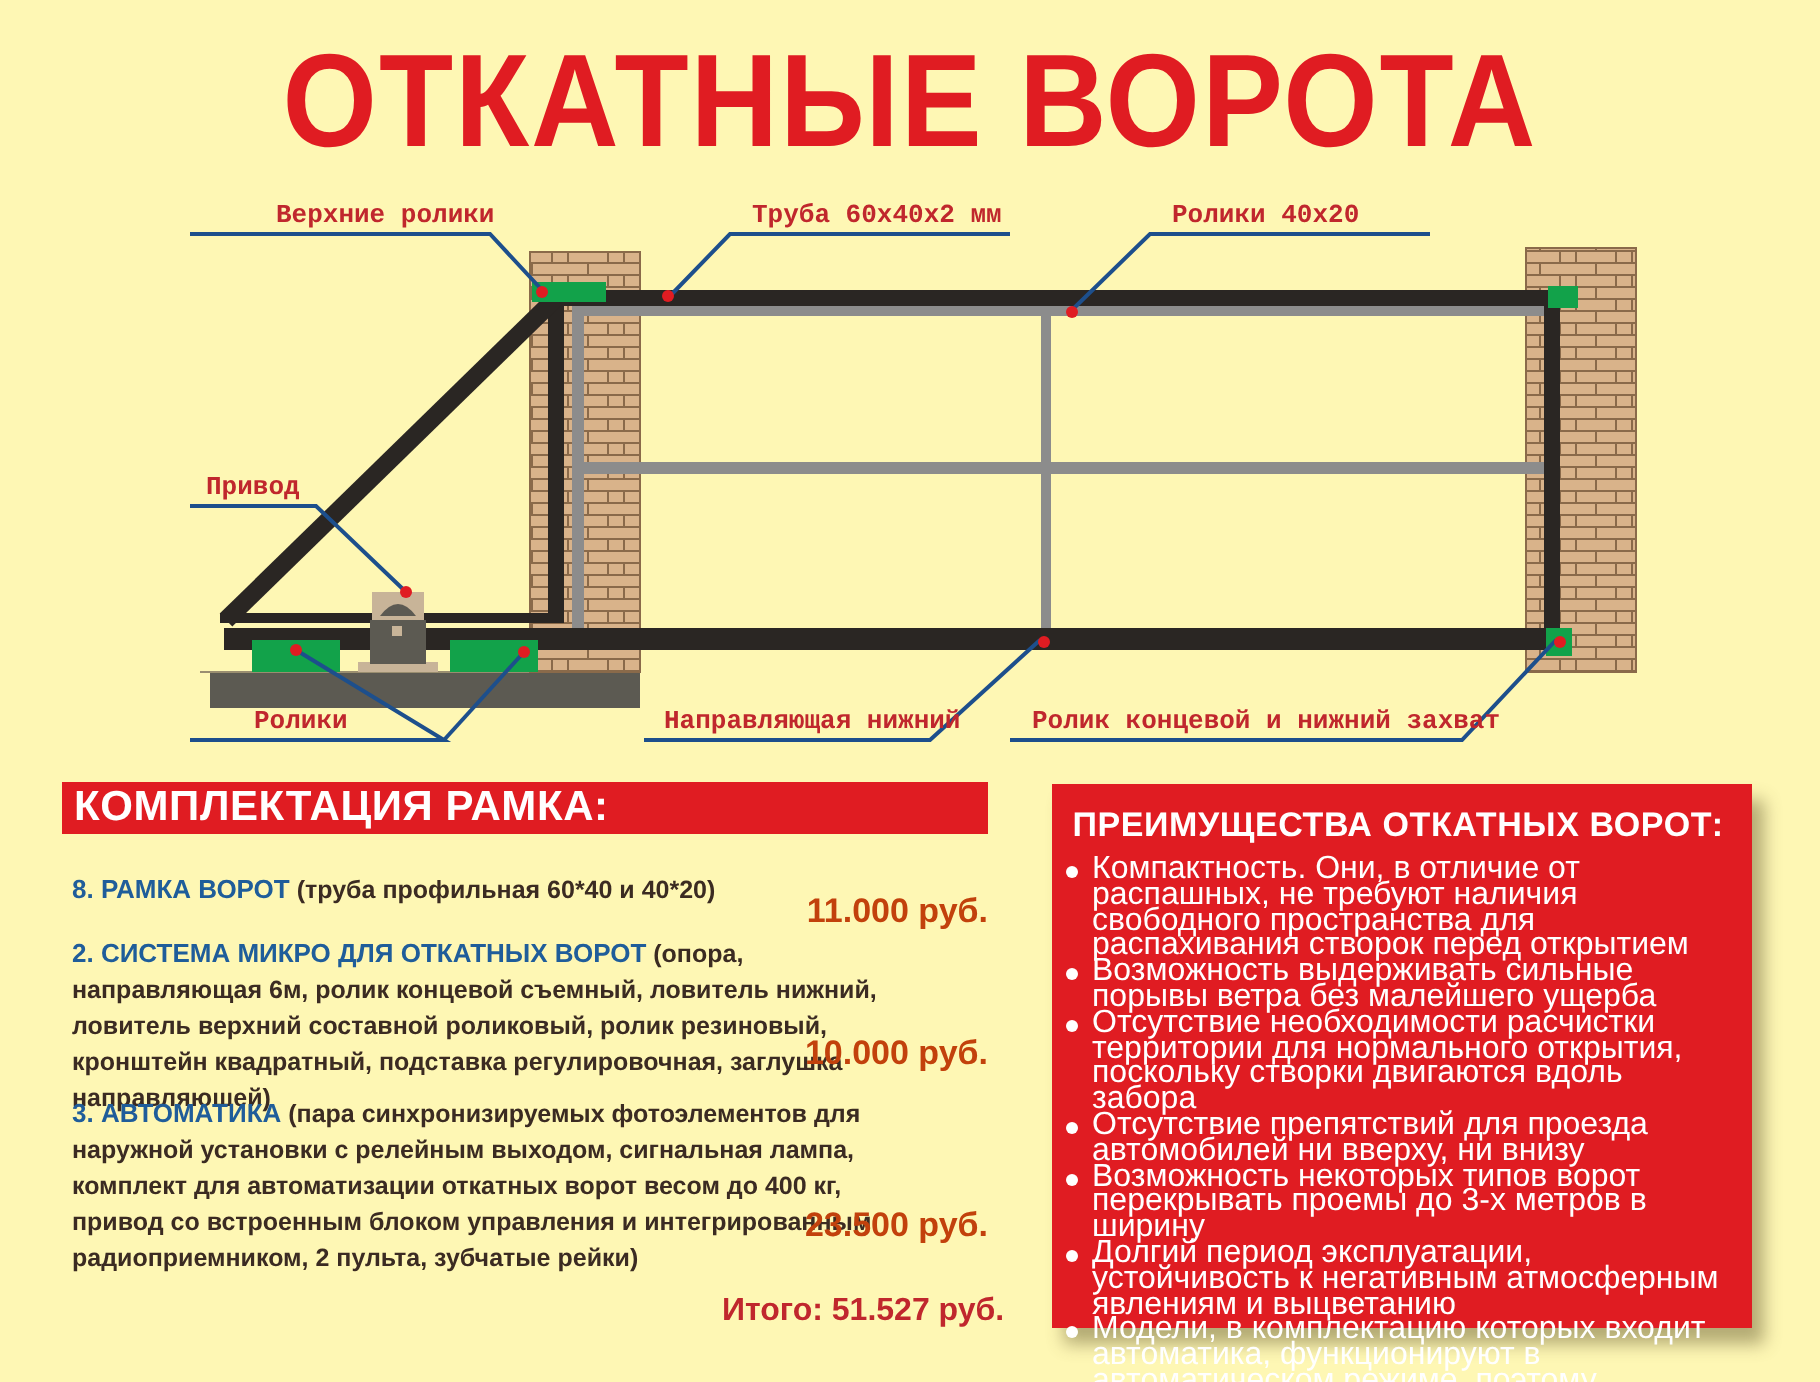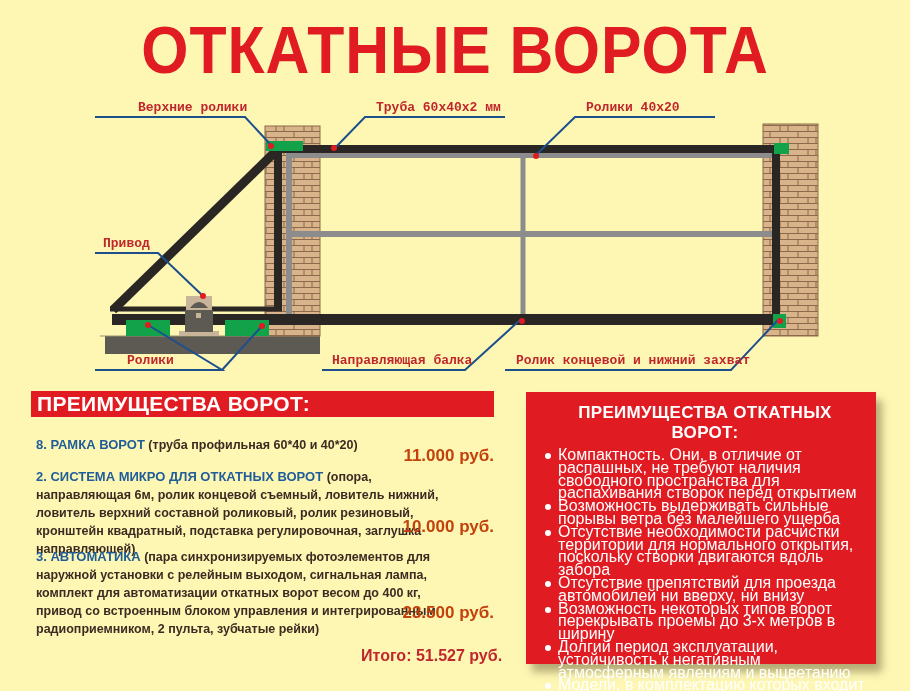--- a/index.html
+++ b/index.html
@@ -38,21 +38,21 @@
     position:absolute; right:416px; font-weight:bold; font-size:17px; color:#c2410c; white-space:nowrap;
   }
   .total {
     position:absolute; left:361px; top:647px; font-weight:bold; font-size:16px; color:#c0272d; white-space:nowrap;
   }
   
   .adv-box {
     position:absolute; left:526px; top:392px; width:350px; height:272px;
     background:#e01c22;
     box-shadow:6px 8px 8px rgba(90,80,40,0.45);
-    color:#fff; box-sizing:border-box; padding:10px 10px 0 18px;
+    color:#fff; box-sizing:border-box; padding:10px 10px 0 6px;
   }
   .adv-title {
     font-weight:bold; font-size:17px; text-align:center; letter-spacing:0.3px; margin-bottom:6px; margin-top:1px;
   }
   .adv-list { list-style:none; margin:0; padding:0; }
   .adv-list li {
     position:relative; padding-left:14px; font-size:16px; line-height:12.8px; margin-bottom:0;
   }
   .adv-list li::before {
     content:""; position:absolute; left:1px; top:4px; width:6px; height:6px; border-radius:50%; background:#fff;
@@ -128,24 +128,24 @@
     <circle cx="522" cy="321" r="3"></circle>
     <circle cx="780" cy="321" r="3"></circle>
   </g>
 </svg>
 
 <div class="lbl" style="left:138px;top:100px;">Верхние ролики</div>
 <div class="lbl" style="left:376px;top:100px;">Труба 60х40х2 мм</div>
 <div class="lbl" style="left:586px;top:100px;">Ролики 40х20</div>
 <div class="lbl" style="left:103px;top:236px;">Привод</div>
 <div class="lbl" style="left:127px;top:353px;">Ролики</div>
-<div class="lbl" style="left:332px;top:353px;">Направляющая балка</div>
+<div class="lbl" style="left:332px;top:353px;">Направляющая нижний</div>
 <div class="lbl" style="left:516px;top:353px;">Ролик концевой и нижний захват</div>
 
-<div class="kit-header">ПРЕИМУЩЕСТВА ВОРОТ:</div>
+<div class="kit-header">КОМПЛЕКТАЦИЯ РАМКА:</div>
 
 <div class="kit-item" style="top:436px;">
   <span class="name">8. РАМКА ВОРОТ</span><span class="desc"> (труба профильная 60*40 и 40*20)</span>
 </div>
 <div class="price" style="top:446px;">11.000 руб.</div>
 
 <div class="kit-item" style="top:468px;">
   <span class="name">2. СИСТЕМА МИКРО ДЛЯ ОТКАТНЫХ ВОРОТ</span><span class="desc"> (опора, направляющая 6м, ролик концевой съемный, ловитель нижний, ловитель верхний составной роликовый, ролик резиновый, кронштейн квадратный, подставка регулировочная, заглушка направляющей)</span>
 </div>
 <div class="price" style="top:517px;">10.000 руб.</div>

